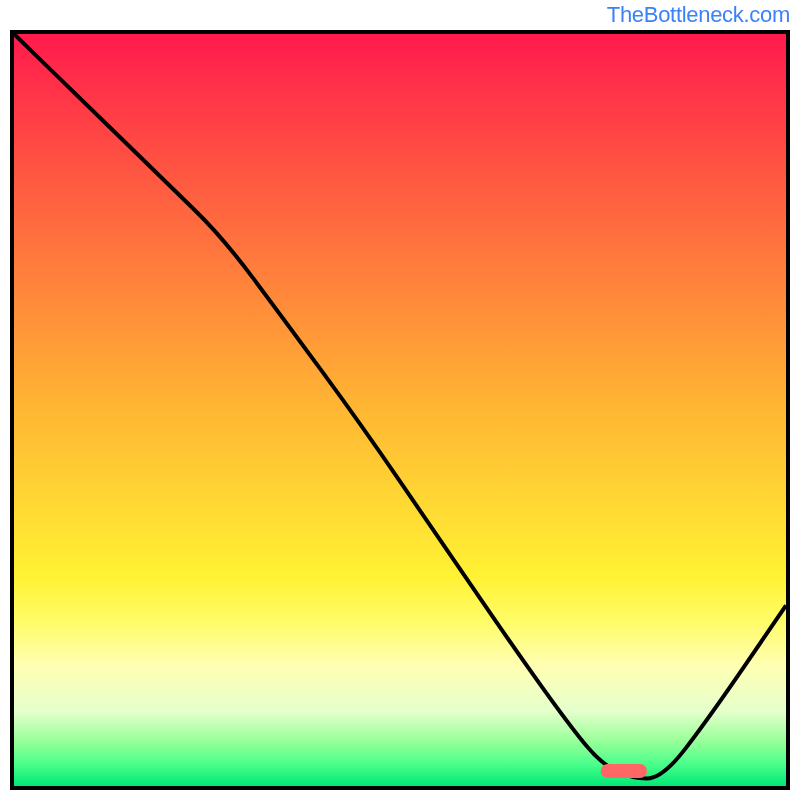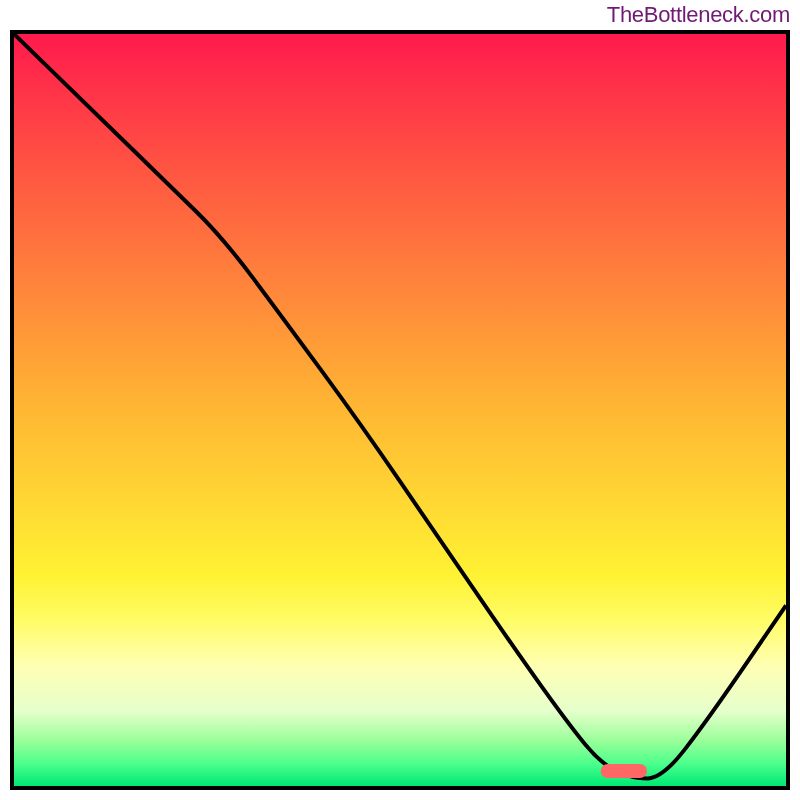--- a/index.html
+++ b/index.html
@@ -9,21 +9,21 @@
     height: 800px;
     background: #ffffff;
     font-family: Arial, Helvetica, sans-serif;
     position: relative;
     overflow: hidden;
   }
   .watermark {
     position: absolute;
     top: 2px;
     right: 10px;
-    color: #701a75;
+    color: #3b82f6;
     font-size: 22px;
     font-weight: 500;
     letter-spacing: -0.3px;
     z-index: 10;
   }
   .chart-frame {
     position: absolute;
     top: 30px;
     left: 10px;
     width: 780px;

